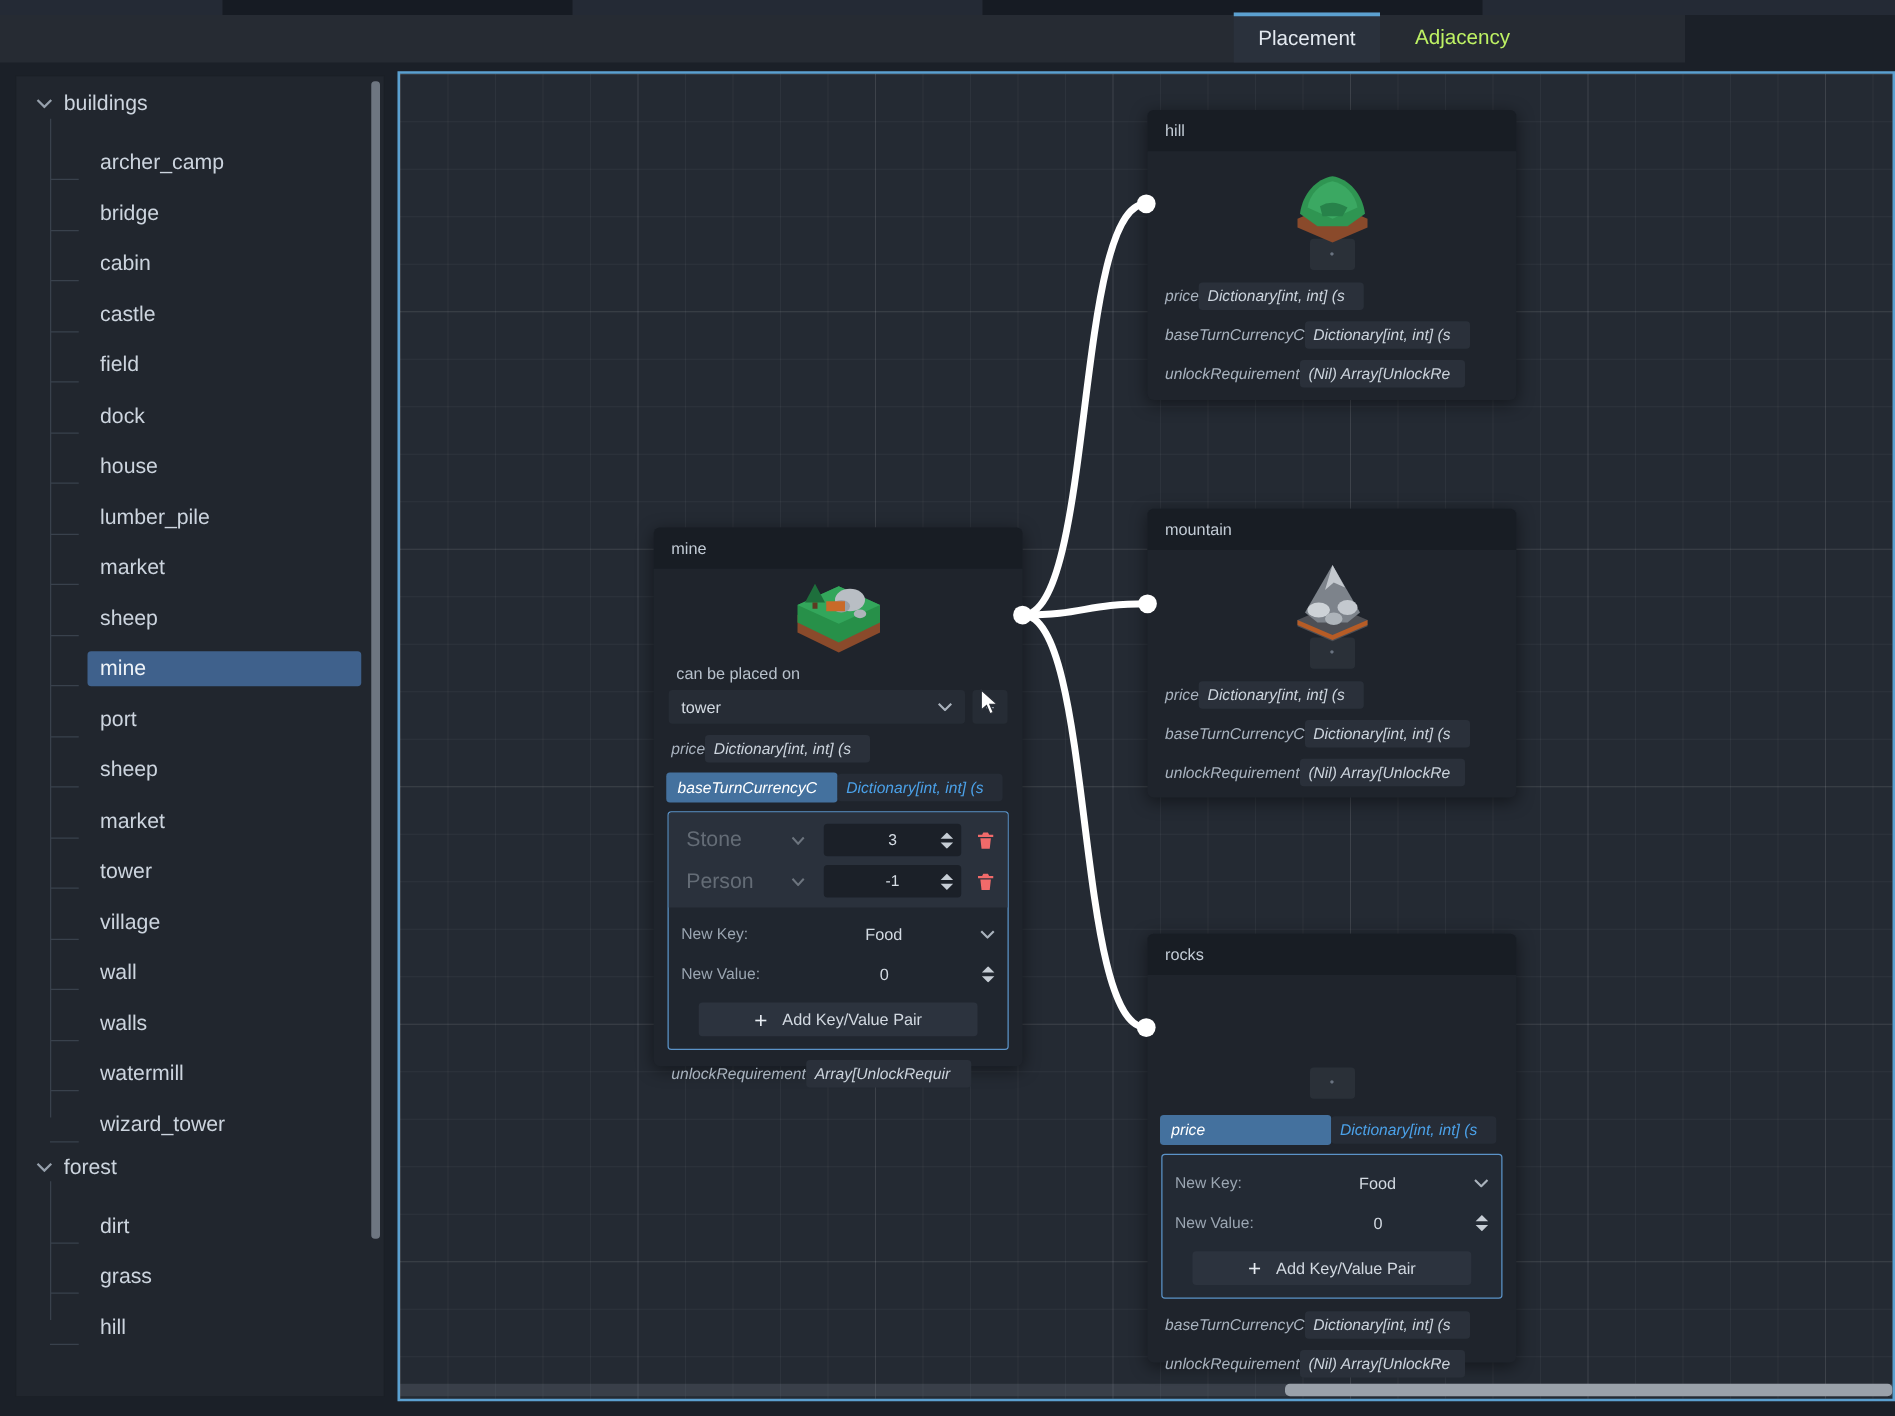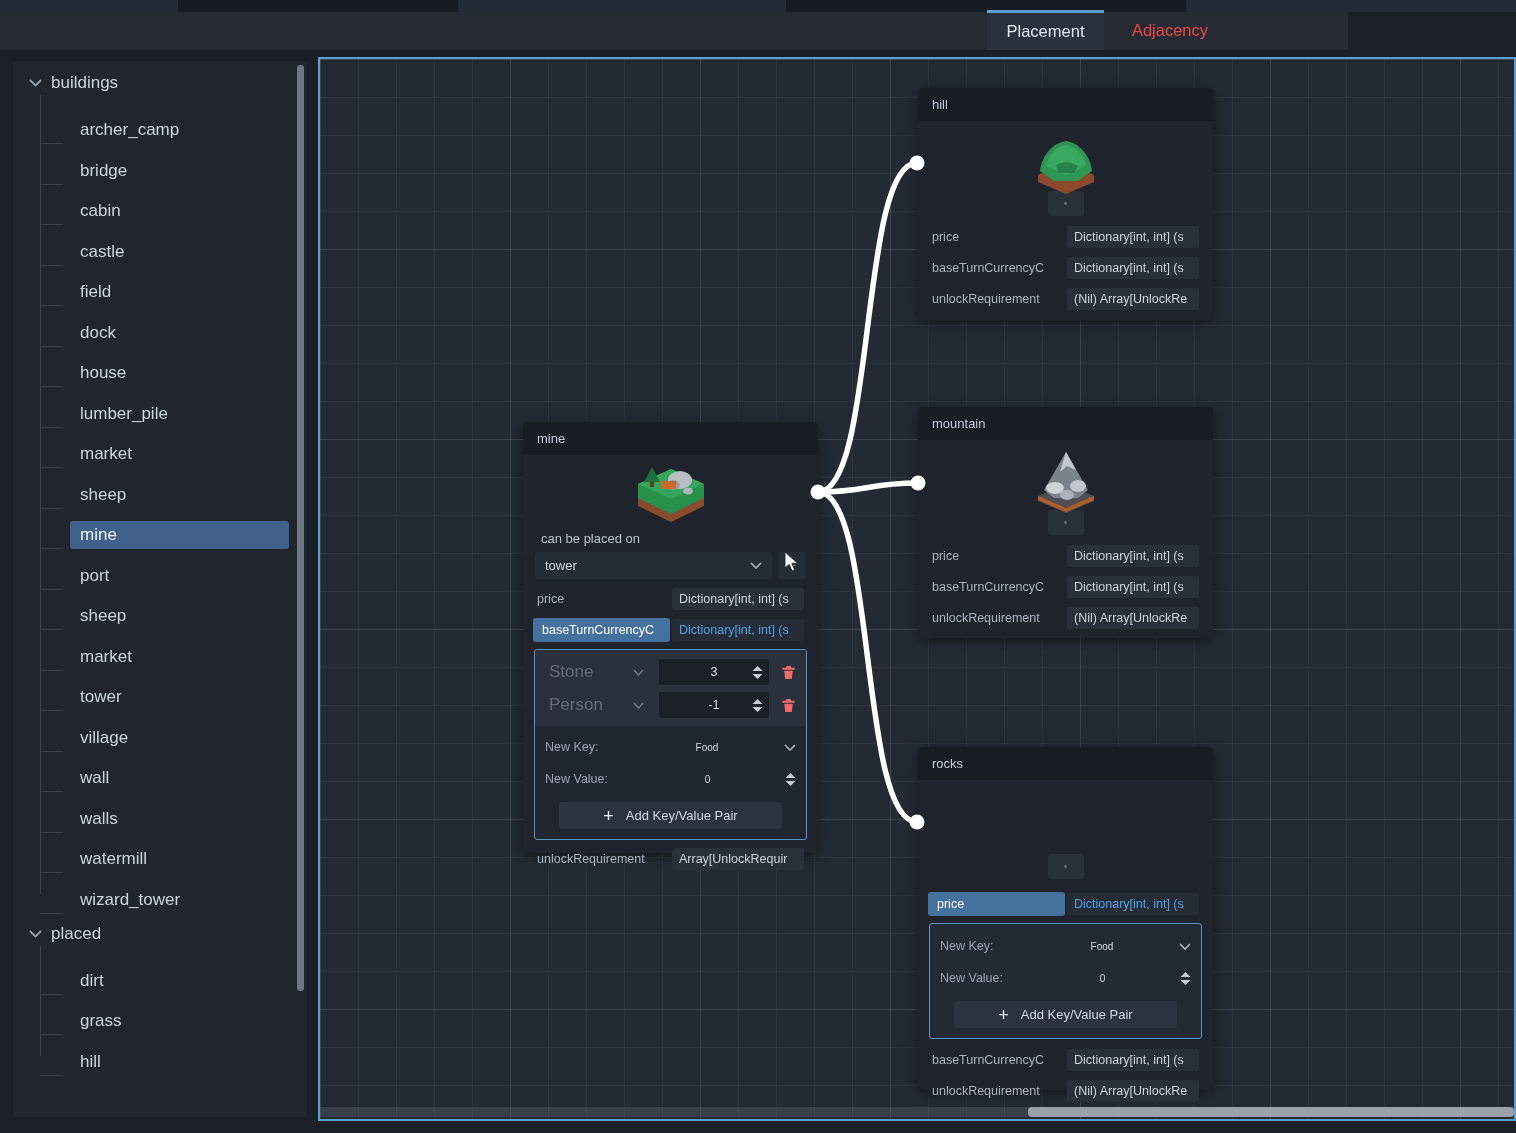--- a/index.html
+++ b/index.html
@@ -7,21 +7,21 @@
   body { font-family:"Liberation Sans", sans-serif; }
   .app { position:relative; width:1516px; height:1133px; overflow:hidden; background:#1b2028; }
 
   
   .topstrip { position:absolute; left:0; top:0; width:1516px; height:12px; background:#161b23; }
   .topstrip .seg { position:absolute; top:0; height:12px; background:#242a35; }
 
   
   .tabbar { position:absolute; left:0; top:12px; width:1348px; height:38px; background:#262b33; }
   .tab { position:absolute; top:-2px; height:40px; display:flex; align-items:center; justify-content:center;
-         font-size:16.5px; color:#ef4444; }
+         font-size:16.5px; color:#bef264; }
   .tab.active { background:#2a313c; border-top:3px solid #5ba0d0; color:#e3e9f0; }
 
   
   .sidebar { position:absolute; left:12px; top:60px; width:296px; height:1058px;
              background:#21262e; border:1px solid #1a1f26; overflow:hidden; }
   .t-head { display:flex; align-items:center; height:40.5px; gap:9px; padding-left:16px;
             font-size:17px; color:#ccd4de; }
   .t-items { position:relative; }
   .t-items::before { content:""; position:absolute; left:27px; top:-9px; bottom:20px; width:1px; background:#39414c; }
   .t-item { display:flex; align-items:flex-end; height:40.5px; }
@@ -41,21 +41,21 @@
            background-size: 38px 38px, 38px 38px, 190px 190px, 190px 190px;
            overflow:hidden; }
   .wires { position:absolute; left:0; top:0; pointer-events:none; z-index:5; }
 
   .gnode { position:absolute; background:#1f242c; border-radius:5px; box-shadow:0 3px 14px rgba(0,0,0,0.45); z-index:3; }
   .g-head { height:33px; background:#181d24; border-radius:5px 5px 0 0; display:flex; align-items:center;
             padding:0 14px; font-size:13px; color:#c3ccd6; }
   .g-img { display:flex; justify-content:center; }
   .g-subbtn { width:36px; height:25px; background:#2a3038; border-radius:3px; margin:0 auto;
               display:flex; align-items:center; justify-content:center; color:#6a7380; font-size:10px; }
-  .prow { display:flex; align-items:center; justify-content:space-between; padding:0 14px; height:26px; margin-top:5px; }
+  .prow { display:flex; align-items:center; padding:0 14px; height:26px; margin-top:5px;font-style:italic; }
   .plabel { font-size:12.5px; color:#a9b3bf; white-space:nowrap; }
   .pvalue { background:#2a303a; border-radius:3px; padding:4px 7px; font-size:12.5px; color:#ccd4dd;
             width:132px; white-space:nowrap; overflow:hidden; flex:none; }
   .prow.sel { padding-left:10px; }
   .sel-pill { background:#44719e; color:#ffffff; border-radius:3px; padding:5px 9px; font-size:12.5px;
               width:137px; white-space:nowrap; overflow:hidden; }
   .pvalue.blue { color:#4ba1e8; background:#262c36; }
 
   .dropdown { background:#262c35; border-radius:3px; height:27px; display:flex; align-items:center;
               justify-content:space-between; padding:0 10px; font-size:13px; color:#d2d9e1; }
@@ -66,21 +66,21 @@
   .kv-zone { background:#2a313c; border-radius:2px 2px 0 0; padding:4px 6px 6px 6px; }
   .kv-row { display:flex; align-items:center; gap:7px; height:30px; margin-top:3px; }
   .kv-key { flex:1; display:flex; align-items:center; justify-content:space-between; padding:0 8px; height:26px;
             font-size:17px; color:#646c76; }
   .kv-num { width:110px; height:26px; background:#1b2028; border-radius:3px; display:flex; align-items:center;
             font-size:12.5px; color:#d6dde5; position:relative; justify-content:center; flex:none; }
   .kv-num .spin { position:absolute; right:6px; }
   .kv-del { width:24px; height:24px; display:flex; align-items:center; justify-content:center; flex:none; }
   .nk-row { display:flex; align-items:center; height:32px; padding:0 10px; }
   .nk-label { font-size:12.5px; color:#9aa5b1; width:85px; }
-  .nk-mid { flex:1; text-align:center; font-size:10px; color:#d3dae2; }
+  .nk-mid { flex:1; text-align:center; font-size:13px; color:#d3dae2; }
   .addbtn { height:27px; background:#2c333e; border-radius:3px; margin:7px 24px 10px 24px;
             display:flex; align-items:center; justify-content:center; gap:12px;
             font-size:13px; color:#d2d9e1; }
   .addbtn .plus { font-size:18px; color:#e6ebf1; line-height:1; }
 
   .hscroll-track { position:absolute; left:0; bottom:2px; height:10px; width:100%; background:rgba(120,128,138,0.25); z-index:6; }
   .hscroll-thumb { position:absolute; left:708px; bottom:0; top:0; width:486px; background:#9aa1aa; border-radius:4px; }
 
   .cursor { position:absolute; z-index:9; }
 </style>
@@ -191,21 +191,21 @@
           </div>
           <div class="t-item">
             <span class="tick"></span>
             <span class="t-label">wizard_tower</span>
           </div>
         </div>
         <div class="t-head">
           <svg width="13" height="8">
             <path d="M1 1 L6.5 6.5 L12 1" stroke="#96a0ac" stroke-width="1.8" fill="none"></path>
           </svg>
-          <span>placed</span>
+          <span>forest</span>
         </div>
         <div class="t-items">
           <div class="t-item">
             <span class="tick"></span>
             <span class="t-label">dirt</span>
           </div>
           <div class="t-item">
             <span class="tick"></span>
             <span class="t-label">grass</span>
           </div>

